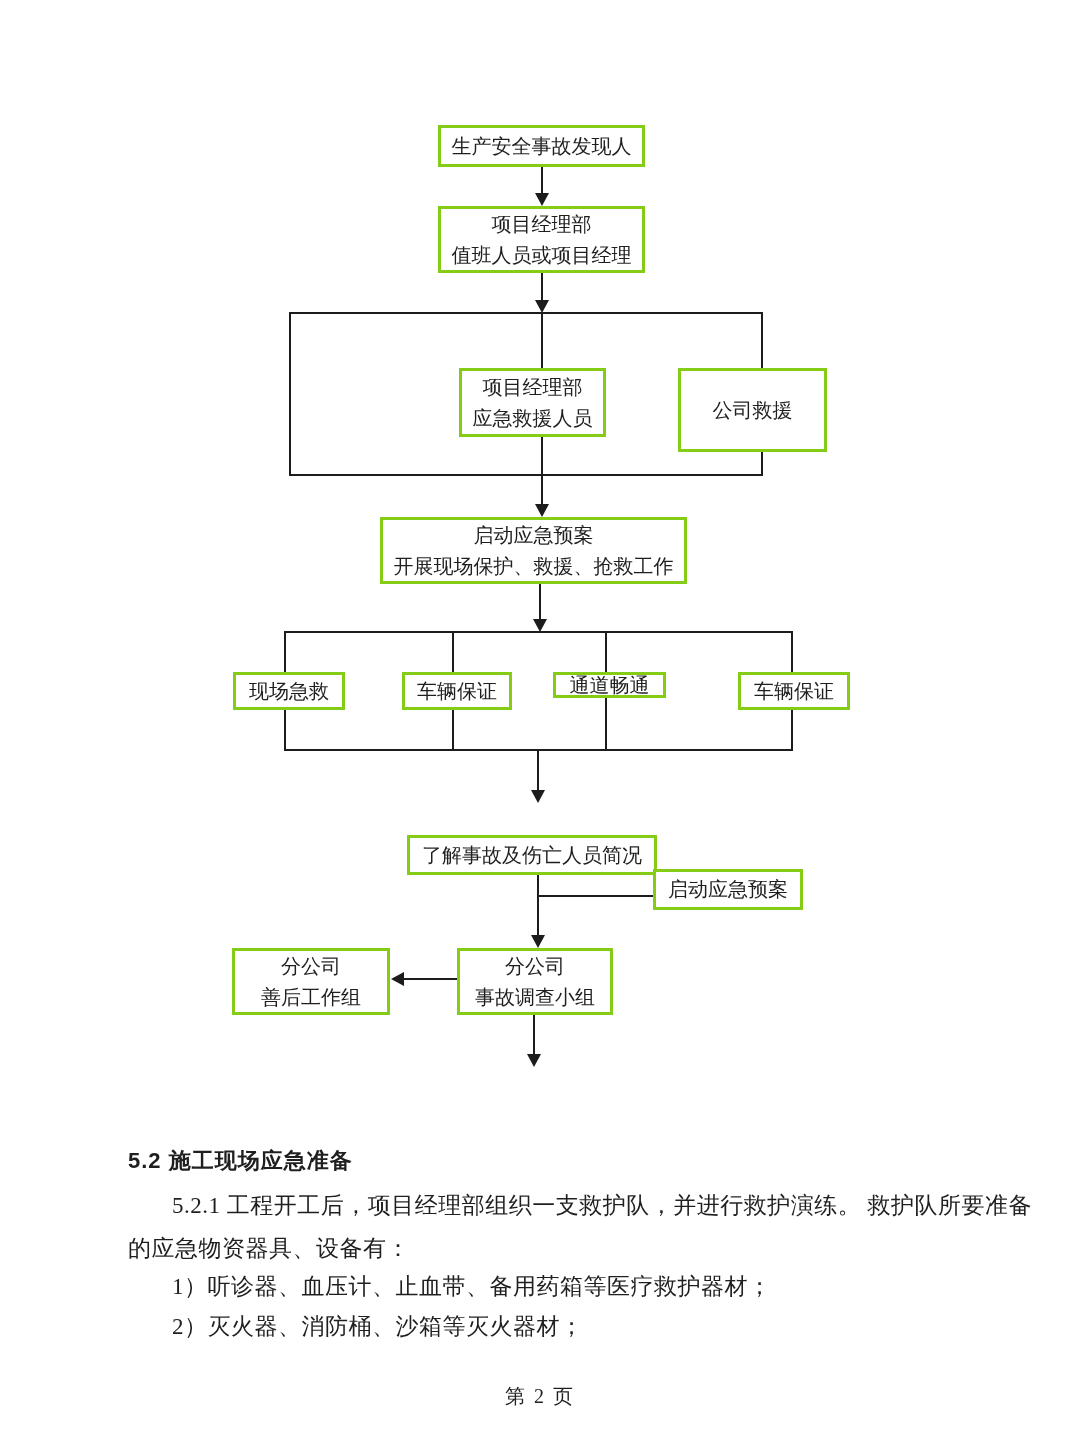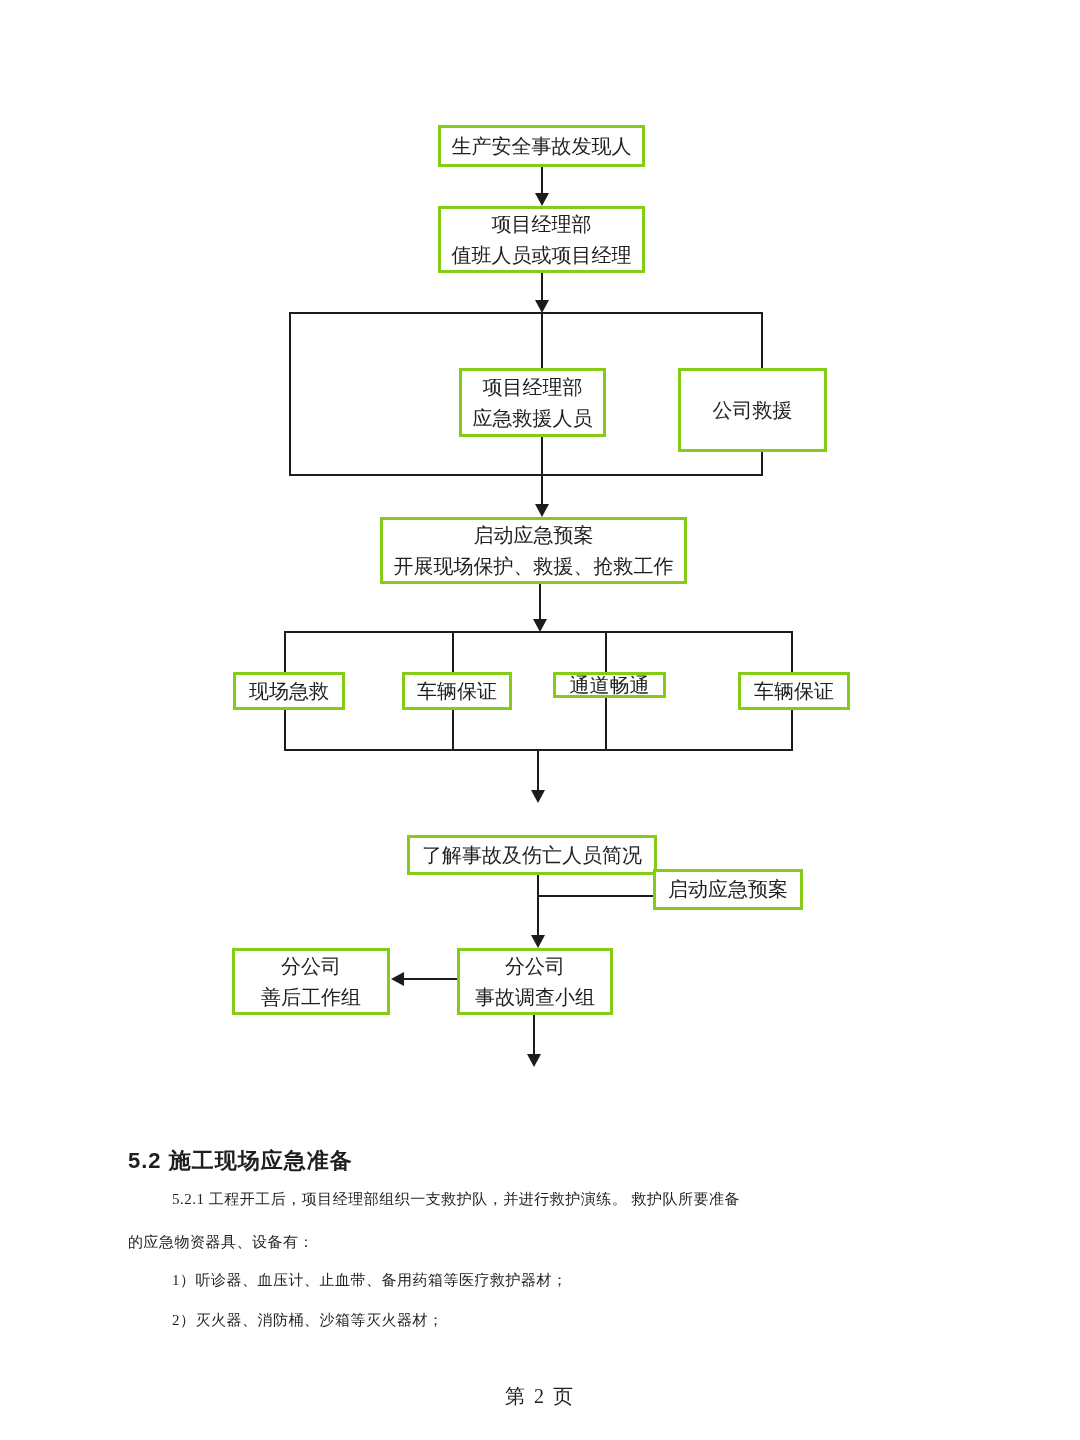--- a/index.html
+++ b/index.html
@@ -9,21 +9,21 @@
         display:flex;flex-direction:column;align-items:center;justify-content:center;
         text-align:center;font-size:20px;line-height:31px;z-index:2;white-space:nowrap;}
   .vline{position:absolute;width:2px;background:#1c1c1c;z-index:1;}
   .hline{position:absolute;height:2px;background:#1c1c1c;z-index:1;}
   .arr-d{position:absolute;width:0;height:0;border-left:7px solid transparent;
          border-right:7px solid transparent;border-top:13px solid #1c1c1c;z-index:1;}
   .arr-l{position:absolute;width:0;height:0;border-top:7px solid transparent;
          border-bottom:7px solid transparent;border-right:13px solid #1c1c1c;z-index:1;}
   .heading{position:absolute;left:128px;top:1146px;font-family:"Liberation Sans","DejaVu Sans",sans-serif;
            font-weight:bold;font-size:22px;letter-spacing:1px;white-space:nowrap;}
-  .bodyline{position:absolute;font-size:15px;letter-spacing:0.5px;white-space:nowrap;}
+  .bodyline{position:absolute;font-size:23px;letter-spacing:0.5px;white-space:nowrap;}
   .footer{position:absolute;left:0;top:1383px;width:100%;text-align:center;font-size:20px;letter-spacing:2px;}
 </style>
 </head>
 <body>
 
 <div class="page">
 
   <div class="vline" style="left:541px;top:167px;height:29px"></div>
   <div class="arr-d" style="left:535px;top:193px"></div>
 

